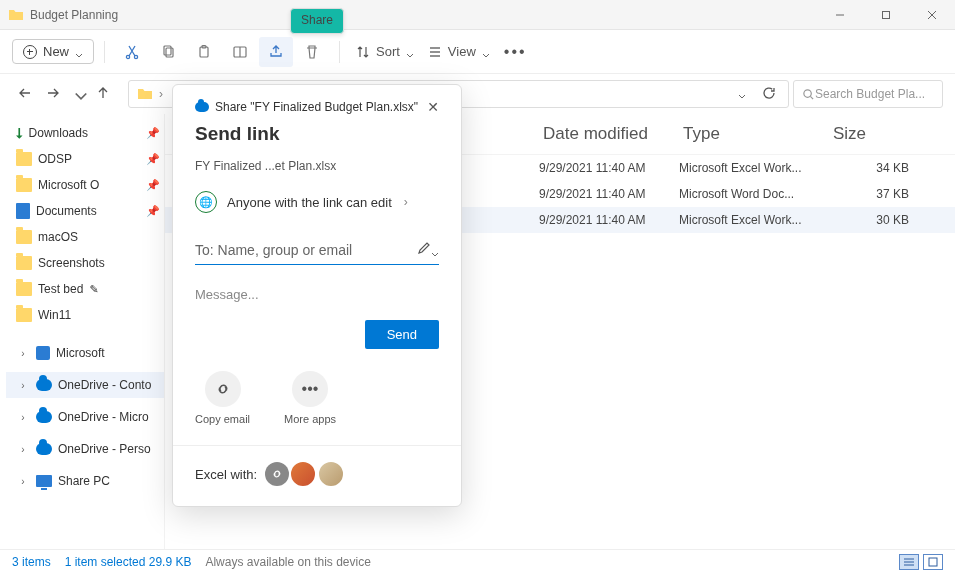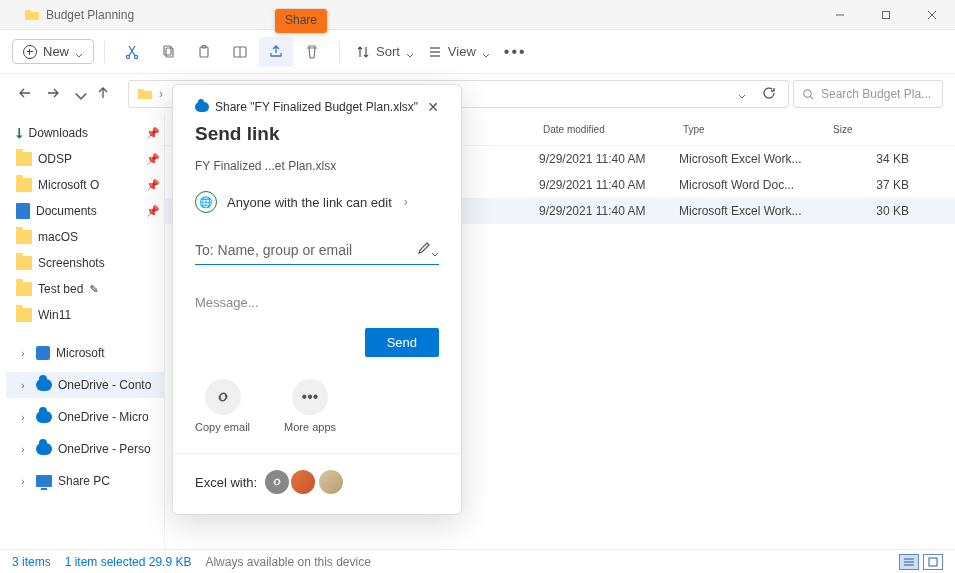--- a/index.html
+++ b/index.html
@@ -12,33 +12,33 @@
     width: 955px;
     height: 573px;
     overflow: hidden;
     position: relative;
   }
   
   .titlebar {
     height: 30px;
     display: flex;
     align-items: center;
-    padding-left: 24px;
+    padding-left: 8px;
     background: #f5f5f5;
     border-bottom: 1px solid #e5e5e5;
   }
   .titlebar .folder-ico { width:16px; height:16px; margin-right:6px; }
   .titlebar .title { color:#666; font-size:12px; }
   .win-controls { position:absolute; right:0; top:0; display:flex; }
   .win-btn { width:46px; height:30px; display:flex; align-items:center; justify-content:center; color:#666; }
   .win-btn svg { width:10px; height:10px; stroke:#666; }
 
   .share-label {
-    position:absolute; top:8px; left:274px;
-    background:#f97316; border:1px solid #ddd; border-radius:4px;
+    position:absolute; top:8px; left:290px;
+    background:#14b8a6; border:1px solid #ddd; border-radius:4px;
     padding:4px 10px 6px; font-size:12px; color:#444;
     box-shadow:0 2px 4px rgba(0,0,0,.1);
     pointer-events:none;
   }
 
   
   .toolbar {
     height:44px; display:flex; align-items:center; gap:2px;
     padding:0 12px; border-bottom:1px solid #eee;
   }
@@ -69,21 +69,21 @@
   .nav-arrows svg{ width:14px;height:14px; }
   .path-box {
     flex:1; height:28px; border:1px solid #ddd; border-radius:3px;
     margin-left:14px; display:flex; align-items:center; padding:0 8px; gap:6px;
     position:relative;
   }
   .path-folder{ width:16px;height:16px;}
   .path-end { margin-left:auto; display:flex; align-items:center; gap:16px; color:#666; padding-right:4px;}
   .search-box {
     width:150px; height:28px; border:1px solid #ddd; border-radius:3px;
-    display:flex; align-items:center; padding:0 8px; color:#999; gap:6px;
+    display:flex; align-items:center; padding:0 8px; color:#999; 
     white-space:nowrap; overflow:hidden;
   }
   .search-box svg{width:13px;height:13px;}
 
   
   .main { display:flex; height:calc(100% - 30px - 44px - 40px - 24px); }
   .sidebar {
     width:165px; padding:6px 0 6px 6px; overflow:hidden;
     border-right:1px solid #f2f2f2;
   }
@@ -104,21 +104,21 @@
   .ic-ms{ width:14px;height:14px;background:#2b7cd3;border-radius:2px;}
   .ic-cloud{ width:16px;height:12px;background:#0078d4;border-radius:6px;position:relative;}
   .ic-cloud:before{content:"";position:absolute;width:8px;height:8px;background:#0078d4;border-radius:50%;top:-4px;left:3px;}
   .ic-monitor{ width:16px;height:12px;background:#2b7cd3;border-radius:1px;position:relative;}
   .ic-monitor:after{content:"";position:absolute;bottom:-3px;left:5px;width:6px;height:2px;background:#2b7cd3;}
 
   
   .files { flex:1; position:relative; }
   .cols {
     display:grid; grid-template-columns: 1fr 140px 150px 110px;
-    padding:8px 16px 8px 300px; color:#555; font-size:10px;
+    padding:8px 16px 8px 300px; color:#555; font-size:17px;
     border-bottom:1px solid #f3f3f3;
   }
   .cols .cell{ padding:2px 4px; }
   .row {
     display:grid; grid-template-columns: 1fr 140px 150px 110px;
     padding:6px 16px 6px 300px; font-size:12px; color:#444;
   }
   .row.sel { background:#f1f5fb; }
   .row .size { text-align:right; padding-right:30px; }
 
@@ -151,21 +151,21 @@
   .perm-row { display:flex; align-items:center; gap:10px; margin-top:18px; font-size:13px; color:#333;}
   .globe{ width:22px;height:22px;border:1.5px solid #1a8038;border-radius:50%;display:flex;align-items:center;justify-content:center;color:#1a8038;font-size:11px;}
   .perm-row .arrow{ color:#888; font-size:12px; margin-left:2px;}
   .to-row {
     display:flex; align-items:center; 
     border-bottom:1.5px solid #0078d4; padding:6px 0 6px; margin-top:22px;
     font-size:14px; color:#666;
   }
   .to-row .pencil{ margin-left:auto; color:#555; }
   .to-row .pencil svg{width:14px;height:14px;}
-  .msg-box { margin-top:30px; font-size:13px; color:#888; }
+  .msg-box { margin-top:22px; font-size:13px; color:#888; }
   .send-btn {
     float:right; margin-top:18px;
     background:#0078d4; color:#fff; border:none;
     padding:7px 22px; font-size:13px; border-radius:2px;
   }
   .clr{clear:both;}
   .act-row { display:flex; gap:34px; margin-top:22px; }
   .act { display:flex; flex-direction:column; align-items:center; gap:6px; font-size:11px; color:#555;}
   .act .circ{ width:36px;height:36px;border-radius:50%;background:#f0f0f0;display:flex;align-items:center;justify-content:center;color:#555;font-size:16px;}
   .hr{ height:1px;background:#eee; margin:20px -22px 0;}

